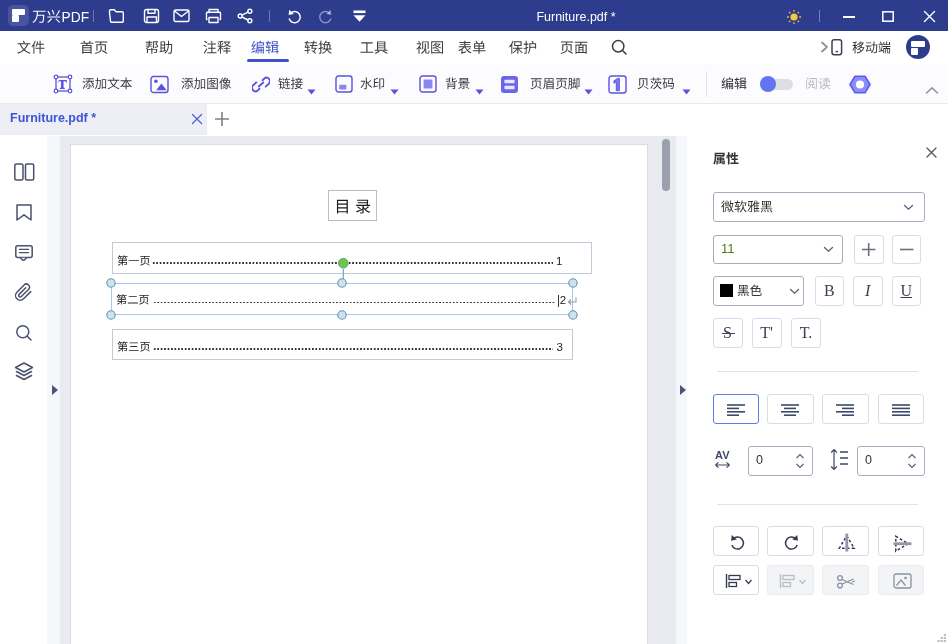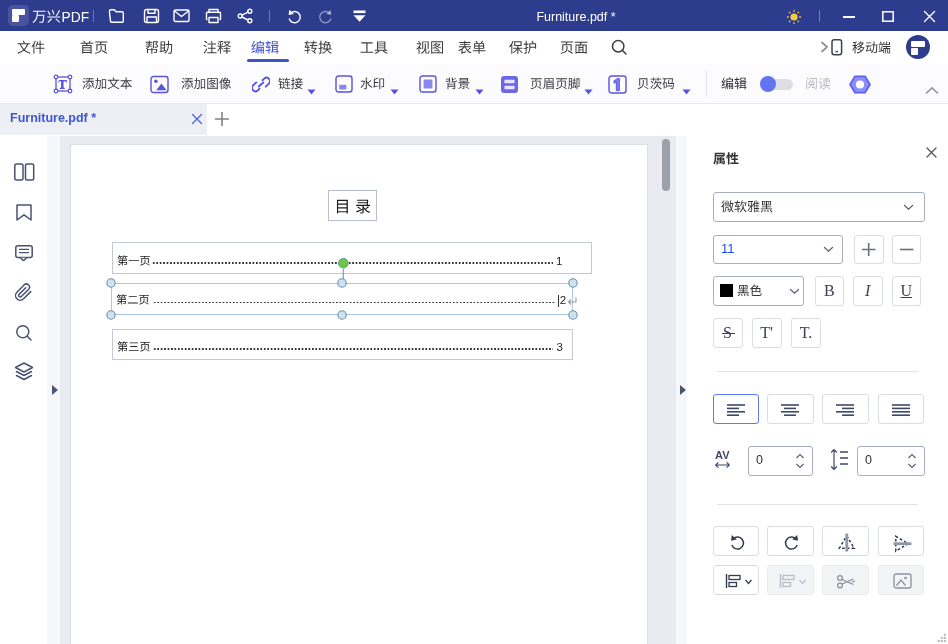--- a/index.html
+++ b/index.html
@@ -371,21 +371,21 @@
 <div class="abs" style="left:712.5px;top:192px;width:212px;height:30px;background:#fff;border:1px solid #a5adc0;border-radius:3px"></div>
 <div style="position:absolute;left:721px;top:207px;transform:translateY(-50%);">
       <svg width="52.0" height="13.8" viewBox="0 -11.18 52.0 13.8" style="display:block;overflow:visible">
         <path fill="#333" d="M2.6 -10.9C2.1 -10.1 1.2 -9 0.4 -8.3C0.5 -8.2 0.8 -7.8 0.9 -7.6C1.8 -8.4 2.8 -9.5 3.5 -10.6ZM4.3 -4.1V-2.6C4.3 -1.7 4.1 -0.5 3.3 0.4C3.5 0.5 3.8 0.8 3.9 1C4.9 -0 5.1 -1.5 5.1 -2.6V-3.4H6.8V-1.9C6.8 -1.3 6.6 -1.1 6.4 -1C6.6 -0.8 6.7 -0.4 6.8 -0.2C7 -0.4 7.3 -0.7 8.8 -1.7C8.8 -1.9 8.6 -2.2 8.6 -2.5L7.6 -1.8V-4.1ZM9.6 -7.4H11.2C11 -5.8 10.7 -4.4 10.2 -3.2C9.9 -4.3 9.6 -5.6 9.5 -6.9ZM3.7 -5.8V-5H8V-5.1C8.2 -4.9 8.4 -4.7 8.5 -4.5C8.7 -4.8 8.8 -5.1 8.9 -5.4C9.2 -4.3 9.4 -3.2 9.8 -2.2C9.2 -1.1 8.4 -0.3 7.4 0.4C7.6 0.5 7.9 0.9 8 1.1C8.9 0.4 9.6 -0.3 10.2 -1.2C10.6 -0.3 11.2 0.5 11.9 1C12.1 0.8 12.4 0.4 12.6 0.2C11.8 -0.3 11.2 -1.1 10.7 -2.1C11.4 -3.6 11.8 -5.3 12 -7.4H12.5V-8.2H9.8C9.9 -9 10.1 -9.9 10.2 -10.8L9.3 -10.9C9.1 -8.9 8.7 -6.9 8 -5.6V-5.8ZM3.9 -9.9V-6.7H8V-9.9H7.3V-7.6H6.4V-10.9H5.6V-7.6H4.6V-9.9ZM2.8 -8.3C2.2 -6.9 1.2 -5.6 0.2 -4.6C0.4 -4.4 0.7 -4 0.8 -3.8C1.2 -4.2 1.5 -4.6 1.9 -5.1V1H2.8V-6.4C3.1 -6.9 3.5 -7.5 3.7 -8Z M20.7 -10.9C20.4 -8.9 19.9 -7 19 -5.8C19.2 -5.7 19.6 -5.4 19.8 -5.2C20.3 -6 20.7 -6.9 21 -8H24.4C24.2 -7.1 24 -6.1 23.8 -5.5L24.6 -5.3C24.9 -6.2 25.2 -7.6 25.5 -8.8L24.8 -9L24.7 -8.9H21.3C21.4 -9.5 21.5 -10.2 21.6 -10.8ZM21.6 -6.8V-6.2C21.6 -4.4 21.4 -1.7 18.7 0.4C18.9 0.5 19.2 0.8 19.4 1.1C21 -0.2 21.8 -1.6 22.2 -3C22.7 -1.2 23.6 0.3 24.9 1C25 0.8 25.3 0.4 25.6 0.2C23.9 -0.6 23 -2.7 22.5 -5C22.6 -5.4 22.6 -5.8 22.6 -6.2V-6.8ZM14.2 -4.3C14.3 -4.4 14.7 -4.5 15.2 -4.5H16.6V-2.6L13.5 -2.2L13.7 -1.2L16.6 -1.7V1H17.5V-1.8L19.3 -2.1L19.2 -3L17.5 -2.7V-4.5H19.1V-5.4H17.5V-7.3H16.6V-5.4H15.2C15.6 -6.3 16 -7.3 16.4 -8.4H19.2V-9.4H16.7C16.9 -9.8 17 -10.3 17.1 -10.7L16.1 -10.9C16 -10.4 15.9 -9.9 15.8 -9.4H13.7V-8.4H15.5C15.1 -7.4 14.8 -6.6 14.6 -6.2C14.4 -5.6 14.2 -5.2 13.9 -5.2C14 -4.9 14.2 -4.5 14.2 -4.3Z M35.2 -10.5C35.5 -9.9 35.7 -9.1 35.8 -8.5H33.8C34.1 -9.2 34.4 -9.9 34.6 -10.7L33.8 -10.9C33.3 -9.2 32.5 -7.4 31.5 -6.3C31.6 -6.2 31.7 -6.1 31.9 -5.9H31.1V-9.3H32V-10.2H27V-9.3H30.2V-5.9H27.9C28.1 -6.8 28.3 -7.9 28.5 -8.8L27.6 -8.8C27.4 -7.6 27.1 -6 26.9 -5H29.4C28.7 -3.4 27.5 -1.7 26.4 -0.8C26.6 -0.6 26.9 -0.3 27.1 -0C28.2 -1.1 29.4 -2.9 30.2 -4.7V-0.3C30.2 -0.1 30.1 -0.1 29.9 -0.1C29.7 -0.1 29 -0.1 28.3 -0.1C28.4 0.2 28.6 0.6 28.6 0.8C29.6 0.8 30.2 0.8 30.6 0.7C30.9 0.5 31.1 0.2 31.1 -0.3V-5H32.2V-5.6C32.4 -5.9 32.6 -6.3 32.9 -6.6V1H33.7V0.3H38.4V-0.6H36.4V-2.4H38.1V-3.2H36.4V-5H38.1V-5.9H36.4V-7.6H38.3V-8.5H36L36.6 -8.8C36.5 -9.3 36.2 -10.2 35.9 -10.8ZM33.7 -5H35.6V-3.2H33.7ZM33.7 -5.9V-7.6H35.6V-5.9ZM33.7 -2.4H35.6V-0.6H33.7Z M42.7 -9C43 -8.4 43.4 -7.6 43.5 -7.1L44.2 -7.4C44.1 -7.9 43.7 -8.7 43.3 -9.3ZM47.6 -9.3C47.3 -8.7 46.9 -7.8 46.6 -7.2L47.2 -7C47.5 -7.5 48 -8.3 48.3 -9ZM43.4 -1.2C43.6 -0.5 43.7 0.4 43.7 1L44.6 0.8C44.6 0.3 44.5 -0.6 44.3 -1.2ZM46.1 -1.1C46.4 -0.5 46.7 0.4 46.8 1L47.8 0.7C47.6 0.2 47.3 -0.7 47 -1.3ZM48.7 -1.2C49.4 -0.5 50.1 0.5 50.4 1.1L51.4 0.7C51 0.1 50.3 -0.9 49.6 -1.5ZM41.2 -1.5C40.9 -0.7 40.3 0.2 39.7 0.7L40.6 1.1C41.3 0.5 41.8 -0.4 42.1 -1.3ZM42 -9.6H45V-6.8H42ZM46 -9.6H49V-6.8H46ZM39.7 -2.9V-2H51.3V-2.9H46V-4.1H50.2V-4.9H46V-6H49.9V-10.4H41V-6H45V-4.9H40.8V-4.1H45V-2.9Z"></path>
       </svg>
     </div>
 <svg class="abs" style="left:903px;top:204px" width="11" height="7" viewBox="0 0 11 7">
       <path d="M1.5,1.5 L5.5,5.2 L9.5,1.5" fill="none" stroke="#5b6270" stroke-width="1.3" stroke-linecap="round"></path>
     </svg>
 <div class="abs" style="left:712.5px;top:235px;width:130.5px;height:29px;background:#fff;border:1px solid #a5adc0;border-radius:3px"></div>
-<div class="abs" style="left:721px;top:242px;width:30px;height:14px;font-size:13px;color:#1d4ed8;line-height:14px">11</div>
+<div class="abs" style="left:721px;top:242px;width:30px;height:14px;font-size:13px;color:#4d7c0f;line-height:14px">11</div>
 <svg class="abs" style="left:823px;top:246px" width="11" height="7" viewBox="0 0 11 7">
       <path d="M1.5,1.5 L5.5,5.2 L9.5,1.5" fill="none" stroke="#5b6270" stroke-width="1.3" stroke-linecap="round"></path>
     </svg>
 <div class="abs" style="left:854px;top:235px;width:29.5px;height:29px;background:#fff;border:1px solid #d9dce3;border-radius:3px">
       <svg width="27.5" height="27" viewBox="0 0 27.5 27">
         <path d="M13.7,7 V20 M7,13.5 H20.4" stroke="#6a7080" stroke-width="1.6"></path>
       </svg>
     </div>
 <div class="abs" style="left:891.5px;top:235px;width:29.5px;height:29px;background:#fff;border:1px solid #d9dce3;border-radius:3px">
       <svg width="27.5" height="27" viewBox="0 0 27.5 27">

